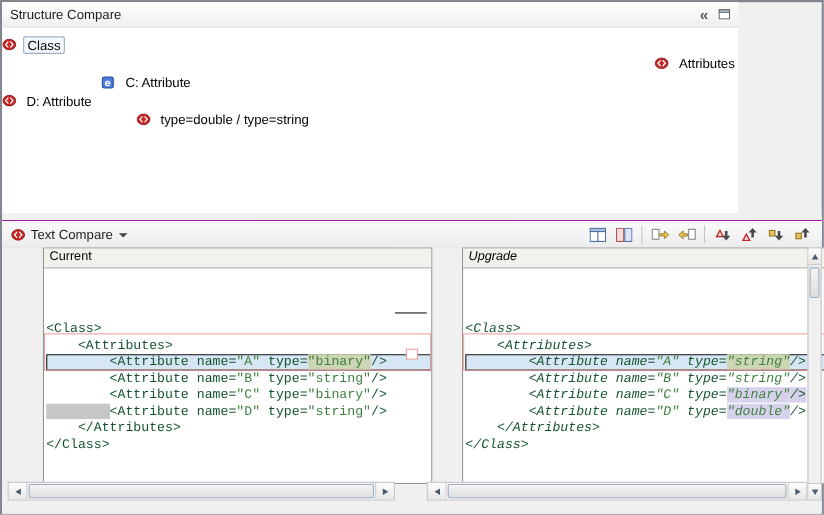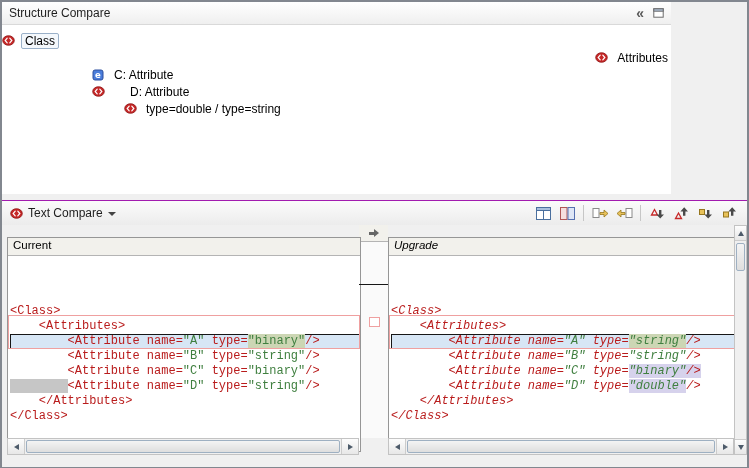--- a/index.html
+++ b/index.html
@@ -28,30 +28,30 @@
     background:linear-gradient(#fbfbfb,#ececec);border-bottom:1px solid #cfcfcf;}
   .tc-icon{display:inline-flex;margin:0 5px 0 4px;}
   .tc-title{font-size:12px;color:#1e1e1e;margin-right:5px;}
   .dd-arrow{width:0;height:0;border-left:4px solid transparent;border-right:4px solid transparent;
     border-top:4px solid #444;margin-top:2px;cursor:pointer;}
   .tc-toolbar{margin-left:auto;display:flex;align-items:center;gap:2px;padding-right:3px;}
   .tbtn{width:22px;height:20px;display:inline-flex;align-items:center;justify-content:center;border-radius:3px;cursor:pointer;}
   .tsep{width:1px;height:16px;background:#c6c6c6;margin:0 3px;}
 
   .tc-cols{position:absolute;left:0;top:24px;width:745px;height:242px;background:#f0f0f0;}
-  .pane{position:absolute;top:12px;background:#ffffff;border:1px solid #969696;}
+  .pane{position:absolute;top:0;background:#ffffff;border:1px solid #969696;margin-left:32px;}
   .pane.left{left:5px;width:352px;height:213px;}
   .pane.right{left:386px;width:346px;height:213px;font-style:italic;}
   .pane-header{height:16px;background:#f2f1ec;border-bottom:1px solid #b4b4b4;
     font-size:11.5px;color:#000;padding:1px 0 0 5px;}
   .code{position:relative;height:193px;padding:3px 0 0 2px;overflow:hidden;
     font-family:"Liberation Mono","DejaVu Sans Mono",monospace;font-size:12px;line-height:15px;white-space:pre;}
   .code-line{height:15px;}
   .code-line.sel{background:#d7e6f5;box-shadow:inset 0 0 0 1px #161616;}
-  .seg-t{color:#b91c1c;}
+  .seg-t{color:#14532d;}
   .seg-v{color:#3f7f3f;}
   .hl-green{background:#ccd6b4;}
   .hl-lav{background:#d6d2ec;}
   .hl-gray{background:#c6c6c6;}
   .range-box{position:absolute;left:0;right:0;top:59px;height:32px;border:1px solid #efa0a0;pointer-events:none;}
 
   .gutter{position:absolute;left:357px;top:0;width:29px;height:213px;background:#fafafa;}
   .gutter-header{position:absolute;left:357px;top:0;width:29px;height:16px;background:#f2f1ec;
     border-bottom:1px solid #b4b4b4;display:flex;align-items:center;justify-content:center;cursor:pointer;}
   .dir-shaft{width:5px;height:3px;background:#666;}
@@ -119,21 +119,21 @@
         </div>
         <div class="tree-row" style="padding-left: 90px;">
           <span class="tree-icon">
             <svg width="12" height="12" viewBox="0 0 12 12">
               <rect x="1" y="1" width="10" height="10" rx="2" fill="#4a7ddb" stroke="#2c4f9e"></rect>
               <text x="6" y="9" font-size="8.5" font-family="DejaVu Sans, sans-serif" fill="#ffffff" text-anchor="middle" font-weight="bold">e</text>
             </svg>
           </span>
           <span class="tree-label">C: Attribute</span>
         </div>
-        <div class="tree-row" style="padding-left: 90px; gap: 16px;">
+        <div class="tree-row" style="">
           <span class="tree-icon">
             <svg width="13" height="11" viewBox="0 0 13 11">
               <ellipse cx="6.5" cy="5.5" rx="5.8" ry="4.8" fill="#c62828" stroke="#8e1414" stroke-width="0.8"></ellipse>
               <path d="M5.2 3.2 L3.2 5.5 L5.2 7.8 M7.8 3.2 L9.8 5.5 L7.8 7.8" stroke="#ffffff" stroke-width="1.2" fill="none" stroke-linecap="round"></path>
             </svg>
           </span>
           <span class="tree-label">D: Attribute</span>
         </div>
         <div class="tree-row" style="padding-left: 122px;">
           <span class="tree-icon">

